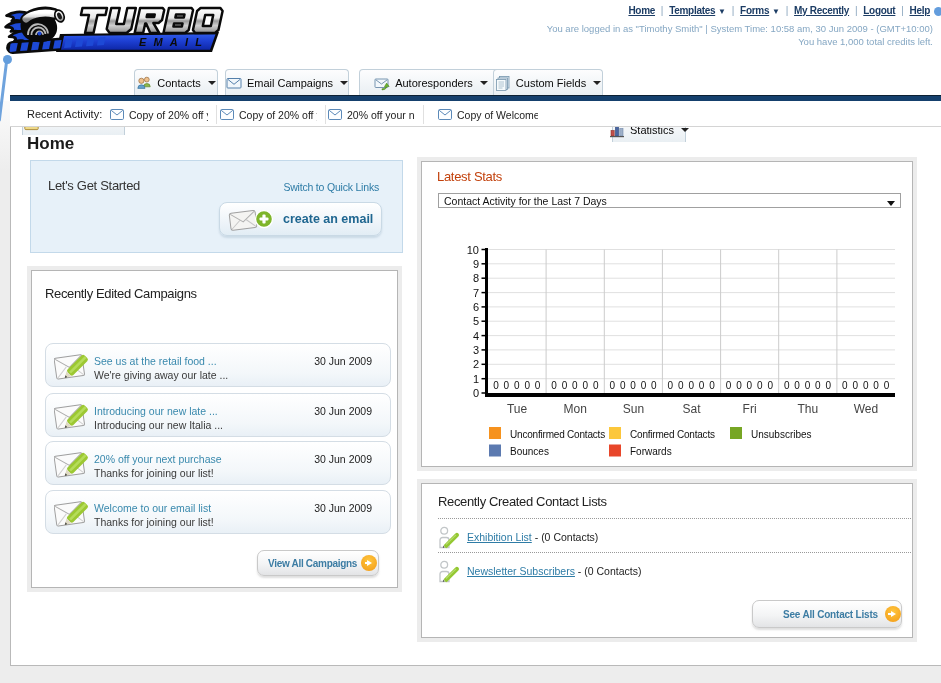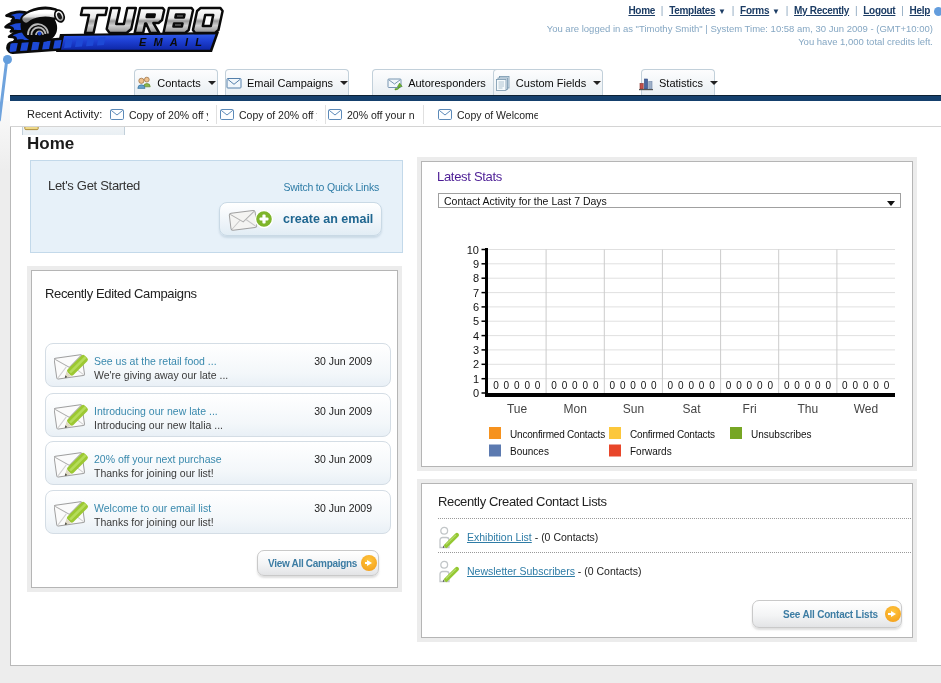--- a/index.html
+++ b/index.html
@@ -61,21 +61,21 @@
 .crow .t2 { position:absolute; left:48px; top:25px; font-size:10.5px; color:#3a3a3a; }
 .crow .dt { position:absolute; right:18px; top:11px; font-size:10.5px; color:#222; }
 .crow svg.env { position:absolute; left:8px; top:7px; }
 .smbtn { position:absolute; height:26px; white-space:nowrap; background:linear-gradient(#ffffff,#f3f4f5 55%,#e3e4e6); border:1px solid #c9c9c9; border-radius:7px; box-shadow:0 2px 2px rgba(160,160,160,.35); display:flex; align-items:center; font-size:11px; font-weight:bold; color:#3c7ca3; }
 .smbtn .oc { flex:none; width:16px; height:16px; border-radius:50%; background:radial-gradient(circle at 50% 35%,#ffc63e,#f29a16); margin-left:6px; position:relative; }
 .smbtn .oc:after { content:""; position:absolute; left:4px; top:4.5px; width:0; height:0; border-left:5px solid #fff; border-top:3.5px solid transparent; border-bottom:3.5px solid transparent; margin-left:2px; }
 .smbtn .oc:before { content:""; position:absolute; left:3.5px; top:6.8px; width:5px; height:2.4px; background:#fff; }
 
 
 #stats { left:417px; top:157px; width:500px; height:314px; }
-#stats h2 { position:absolute; left:20px; top:12px; font-size:13px; color:#4c1d95; font-weight:normal; letter-spacing:-0.3px; }
+#stats h2 { position:absolute; left:20px; top:12px; font-size:13px; color:#c2410c; font-weight:normal; letter-spacing:-0.3px; }
 #seldiv { position:absolute; left:21px; top:36px; width:463px; height:15px; background:#fff; border:1px solid #a0a0a0; font-size:10.5px; color:#111; line-height:14px; padding-left:5px; }
 #seldiv .sarr { position:absolute; right:5px; top:7px; width:0; height:0; border-left:4.5px solid transparent; border-right:4.5px solid transparent; border-top:5px solid #111; }
 
 
 #clists { left:417px; top:479px; width:500px; height:163px; }
 #clists h2 { position:absolute; left:21px; top:15px; font-size:13px; color:#222; font-weight:normal; letter-spacing:-0.35px; }
 .dots { position:absolute; left:21px; right:6px; border-top:1px dotted #999; }
 .clitem { position:absolute; left:21px; font-size:10.5px; color:#222; }
 .clitem a { color:#2e7ca6; text-decoration:underline; }
 a { text-decoration:none; }
@@ -187,32 +187,32 @@
 <div class="abs tab" style="left:134px;width:84px;"><span class="ticon"><svg width="16" height="16" viewBox="0 0 16 16">
         <circle cx="10.8" cy="4.6" r="2.4" fill="#eec08c" stroke="#96683a" stroke-width="0.7"></circle>
         <path d="M7.6 11.8 a3.3 3.3 0 0 1 6.6 0 z" fill="#8fb849" stroke="#5e8430" stroke-width="0.7"></path>
         <circle cx="5.4" cy="5.8" r="2.6" fill="#eec08c" stroke="#96683a" stroke-width="0.7"></circle>
         <path d="M1.8 13.4 a3.6 3.6 0 0 1 7.2 0 z" fill="#64a0cc" stroke="#39749e" stroke-width="0.7"></path>
       </svg></span>Contacts<span class="car"></span></div>
 <div class="abs tab" style="left:225px;width:124px;"><span class="ticon"><svg width="16" height="16" viewBox="0 0 16 16">
         <rect x="1" y="3.5" width="14" height="9.5" rx="0.8" fill="#f2f7fb" stroke="#5580ab" stroke-width="1"></rect>
         <path d="M1.8 4.3 L8 9.3 L14.2 4.3" fill="none" stroke="#5580ab" stroke-width="1"></path>
       </svg></span>Email Campaigns<span class="car"></span></div>
-<div class="abs tab" style="left:372px;width:144px;"><span class="ticon"><svg width="16" height="16" viewBox="0 0 16 16">
+<div class="abs tab" style="left:359px;width:144px;"><span class="ticon"><svg width="16" height="16" viewBox="0 0 16 16">
         <rect x="1" y="4" width="13" height="8.5" rx="0.8" fill="#f2f7fb" stroke="#6a8aa8" stroke-width="0.9"></rect>
         <path d="M1.8 4.8 L7.5 9 L13.2 4.8" fill="none" stroke="#6a8aa8" stroke-width="0.9"></path>
         <path d="M8 15 a5.5 5.5 0 0 0 5.2-3.4 l2-0.1 -2.6-3.4 -2.2 3.6 1.6 0 a4 4 0 0 1-4 2 z" fill="#6cb52c" stroke="#44821a" stroke-width="0.5"></path>
       </svg></span>Autoresponders<span class="car"></span></div>
 <div class="abs tab" style="left:493px;width:110px;"><span class="ticon"><svg width="16" height="16" viewBox="0 0 16 16">
         <rect x="4.5" y="1.5" width="9.5" height="11.5" fill="#dce8f1" stroke="#7595ac" stroke-width="0.8"></rect>
         <rect x="3" y="3" width="9.5" height="11.5" fill="#e9f1f7" stroke="#7595ac" stroke-width="0.8"></rect>
         <rect x="1.5" y="4.5" width="9.5" height="11" fill="#f6fafc" stroke="#7595ac" stroke-width="0.8"></rect>
         <path d="M3.5 7 h5.5 M3.5 9 h5.5 M3.5 11 h5.5 M3.5 13 h4" stroke="#9fb5c6" stroke-width="0.8"></path>
       </svg></span>Custom Fields<span class="car"></span></div>
-<div class="abs tab" style="left:641px;width:74px;"><span class="ticon"><svg width="16" height="16" viewBox="0 0 16 16">
+<div class="abs tab" style="left:612px;width:74px;margin-top:47px;"><span class="ticon"><svg width="16" height="16" viewBox="0 0 16 16">
         <rect x="2" y="8.5" width="3.2" height="5.5" fill="#c2504a" stroke="#8a2f2a" stroke-width="0.6"></rect>
         <rect x="6.4" y="4" width="3.2" height="10" fill="#4a66a0" stroke="#2f4a7e" stroke-width="0.6"></rect>
         <rect x="10.8" y="6.5" width="3.2" height="7.5" fill="#9eb0c8" stroke="#6e86a8" stroke-width="0.6"></rect>
         <rect x="1" y="14" width="14" height="1.2" fill="#555"></rect>
       </svg></span>Statistics<span class="car"></span></div>
 
 <div class="abs" id="ract">
   <span class="lbl">Recent Activity:</span>
   <span class="ritem" style="left:100px;width:107px;">
       <svg width="14" height="11" viewBox="0 0 14 11" style="flex:none;margin-right:5px;">

